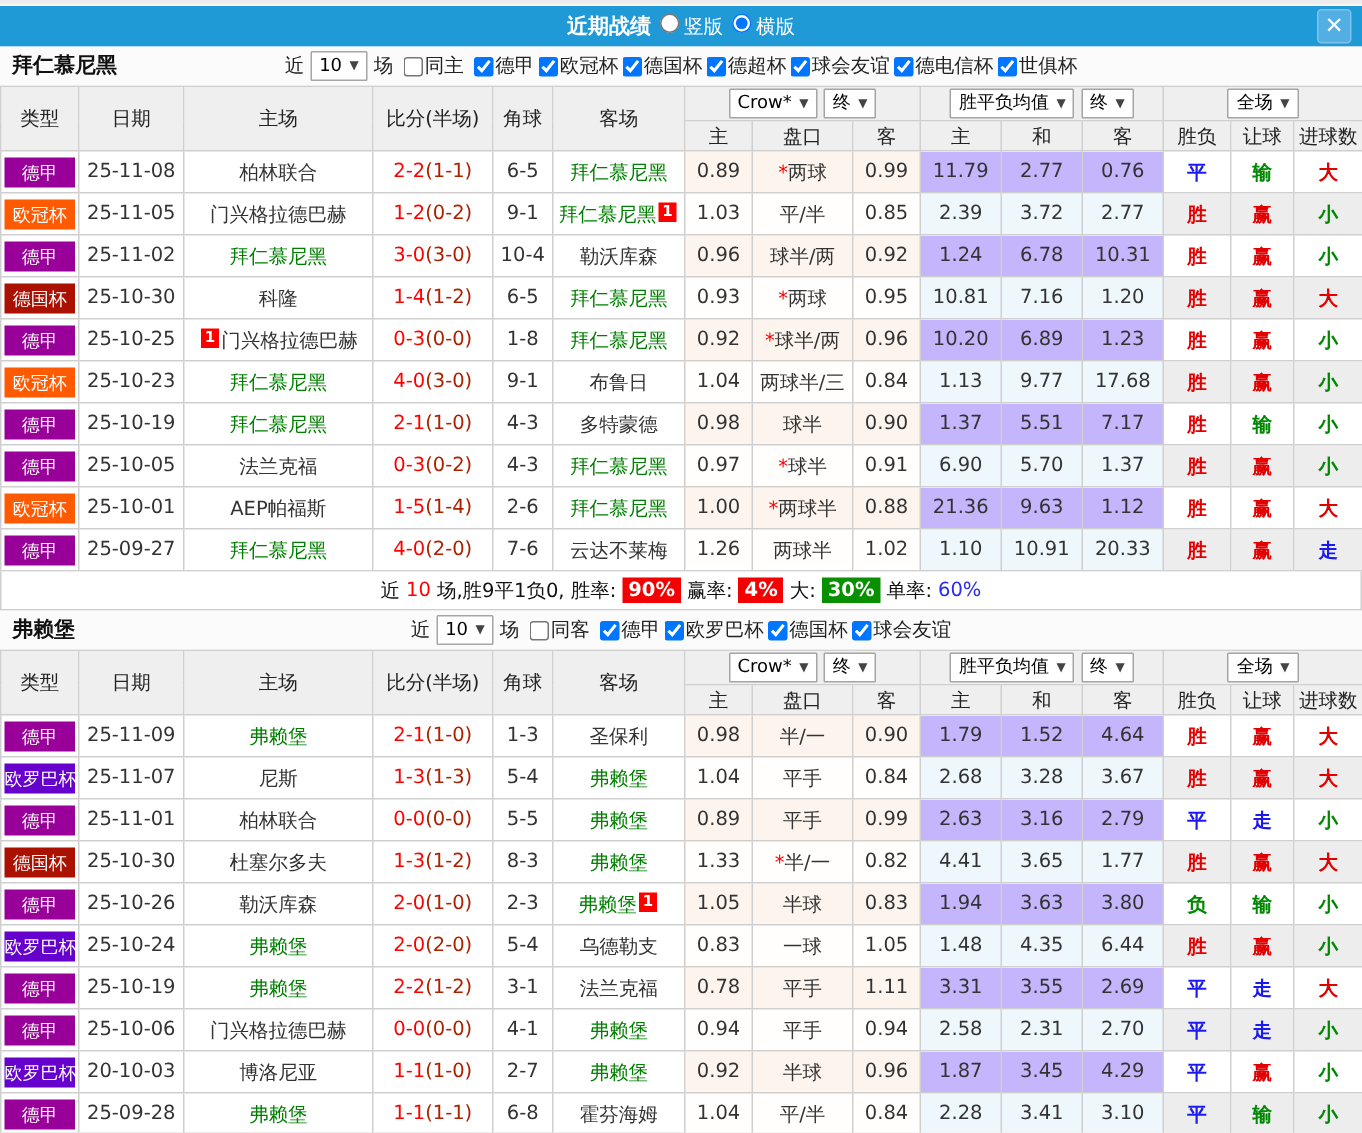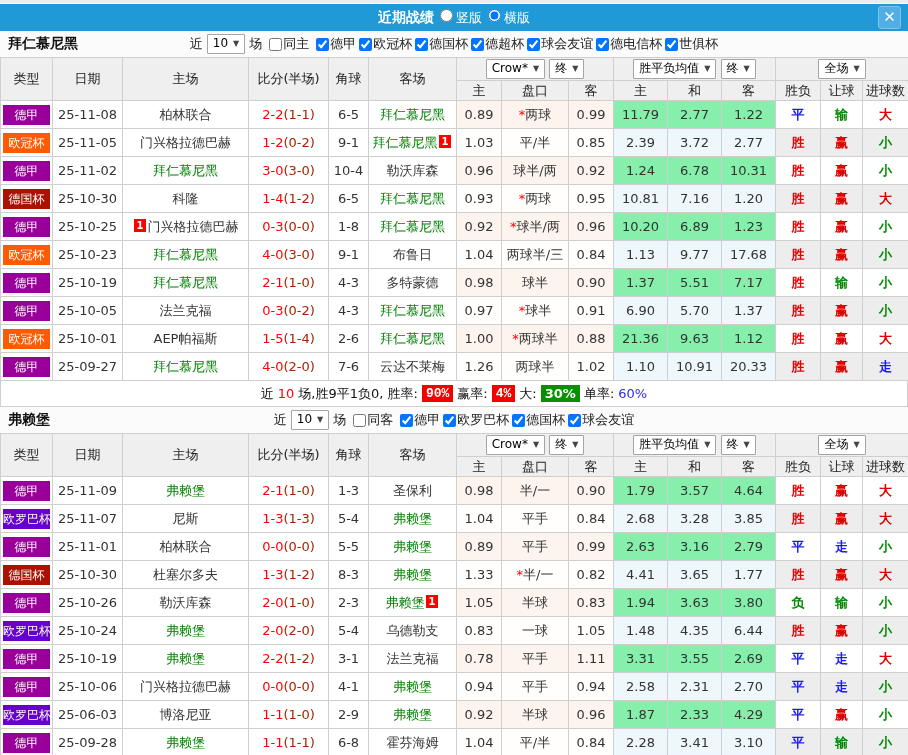--- a/index.html
+++ b/index.html
@@ -55,34 +55,34 @@
   .ft { color:#ff0000; }
   .ht { color:#aa2200; }
   .star { color:#ff0000; }
   .badge1 {
     display:inline-block; background:#ff0000; color:#fff;
     font-size:10px; line-height:13px; padding:0 3px; margin:0 1px;
     vertical-align:top; position:relative; top:1px; font-weight:bold;
   }
   tr.odd  .col-ah { background:#fdf4ed; }
   tr.even .col-ah { background:#fffefd; }
-  tr.odd  .col-eu { background:#86efac; }
+  tr.odd  .col-eu { background:#c4b5fd; }
   tr.even .col-eu { background:#eef7fc; }
   tr.odd  .col-res { background:#fff; }
   tr.even .col-res { background:#ededed; }
   .col-res { font-weight:bold; }
   .summary {
     height:26px; background:#fff; border:1px solid #cfcfcf; border-top:none;
     display:flex; align-items:center; justify-content:center; gap:4px;
     font-size:13px; color:#111;
   }
   .s-red { color:#ff0000; }
   .s-blue { color:#2a2af0; }
   .pct { color:#fff; font-weight:bold; padding:1px 4px; font-size:13px; }
-  .pct-red { background:#f40000;font-family:Liberation Mono, monospace; }
+  .pct-red { background:#f40000; }
   .pct-green { background:#089000; }
 </style>
 </head>
 <body>
 
 <div class="top-strip"></div>
 
 <div class="titlebar">
   <div class="title-center">
     <span class="title">近期战绩</span>
@@ -220,21 +220,21 @@
             <td class="c-date">25-11-08</td>
             <td class="c-team"><span>柏林联合</span></td>
             <td class="c-score"><span class="ft">2-2</span><span class="ht">(1-1)</span></td>
             <td class="c-corner">6-5</td>
             <td class="c-team"><span class="focal">拜仁慕尼黑</span></td>
             <td class="col-ah">0.89</td>
             <td class="col-ah"><span class="star">*</span>两球</td>
             <td class="col-ah">0.99</td>
             <td class="col-eu">11.79</td>
             <td class="col-eu">2.77</td>
-            <td class="col-eu">1.22</td>
+            <td class="col-eu">0.76</td>
             <td class="col-res" style="color: rgb(26, 26, 238);">平</td>
             <td class="col-res" style="color: rgb(0, 136, 0);">输</td>
             <td class="col-res" style="color: rgb(226, 0, 0);">大</td>
           </tr>
           <tr class="even">
             <td class="c-league">
               <span class="lgbadge" style="background: rgb(255, 90, 0);">欧冠杯</span>
             </td>
             <td class="c-date">25-11-05</td>
             <td class="c-team"><span>门兴格拉德巴赫</span></td>
@@ -525,41 +525,41 @@
             </td>
             <td class="c-date">25-11-09</td>
             <td class="c-team"><span class="focal">弗赖堡</span></td>
             <td class="c-score"><span class="ft">2-1</span><span class="ht">(1-0)</span></td>
             <td class="c-corner">1-3</td>
             <td class="c-team"><span>圣保利</span></td>
             <td class="col-ah">0.98</td>
             <td class="col-ah">半/一</td>
             <td class="col-ah">0.90</td>
             <td class="col-eu">1.79</td>
-            <td class="col-eu">3.57</td>
+            <td class="col-eu">1.52</td>
             <td class="col-eu">4.64</td>
             <td class="col-res" style="color: rgb(226, 0, 0);">胜</td>
             <td class="col-res" style="color: rgb(226, 0, 0);">赢</td>
             <td class="col-res" style="color: rgb(226, 0, 0);">大</td>
           </tr>
           <tr class="even">
             <td class="c-league">
               <span class="lgbadge" style="background: rgb(102, 0, 204);">欧罗巴杯</span>
             </td>
             <td class="c-date">25-11-07</td>
             <td class="c-team"><span>尼斯</span></td>
             <td class="c-score"><span class="ft">1-3</span><span class="ht">(1-3)</span></td>
             <td class="c-corner">5-4</td>
             <td class="c-team"><span class="focal">弗赖堡</span></td>
             <td class="col-ah">1.04</td>
             <td class="col-ah">平手</td>
             <td class="col-ah">0.84</td>
             <td class="col-eu">2.68</td>
             <td class="col-eu">3.28</td>
-            <td class="col-eu">3.85</td>
+            <td class="col-eu">3.67</td>
             <td class="col-res" style="color: rgb(226, 0, 0);">胜</td>
             <td class="col-res" style="color: rgb(226, 0, 0);">赢</td>
             <td class="col-res" style="color: rgb(226, 0, 0);">大</td>
           </tr>
           <tr class="odd">
             <td class="c-league">
               <span class="lgbadge" style="background: rgb(153, 0, 153);">德甲</span>
             </td>
             <td class="c-date">25-11-01</td>
             <td class="c-team"><span>柏林联合</span></td>
@@ -668,30 +668,30 @@
             <td class="col-eu">2.31</td>
             <td class="col-eu">2.70</td>
             <td class="col-res" style="color: rgb(26, 26, 238);">平</td>
             <td class="col-res" style="color: rgb(26, 26, 238);">走</td>
             <td class="col-res" style="color: rgb(0, 136, 0);">小</td>
           </tr>
           <tr class="odd">
             <td class="c-league">
               <span class="lgbadge" style="background: rgb(102, 0, 204);">欧罗巴杯</span>
             </td>
-            <td class="c-date">25-06-03</td>
+            <td class="c-date">20-10-03</td>
             <td class="c-team"><span>博洛尼亚</span></td>
             <td class="c-score"><span class="ft">1-1</span><span class="ht">(1-0)</span></td>
-            <td class="c-corner">2-9</td>
+            <td class="c-corner">2-7</td>
             <td class="c-team"><span class="focal">弗赖堡</span></td>
             <td class="col-ah">0.92</td>
             <td class="col-ah">半球</td>
             <td class="col-ah">0.96</td>
             <td class="col-eu">1.87</td>
-            <td class="col-eu">2.33</td>
+            <td class="col-eu">3.45</td>
             <td class="col-eu">4.29</td>
             <td class="col-res" style="color: rgb(26, 26, 238);">平</td>
             <td class="col-res" style="color: rgb(226, 0, 0);">赢</td>
             <td class="col-res" style="color: rgb(0, 136, 0);">小</td>
           </tr>
           <tr class="even">
             <td class="c-league">
               <span class="lgbadge" style="background: rgb(153, 0, 153);">德甲</span>
             </td>
             <td class="c-date">25-09-28</td>

